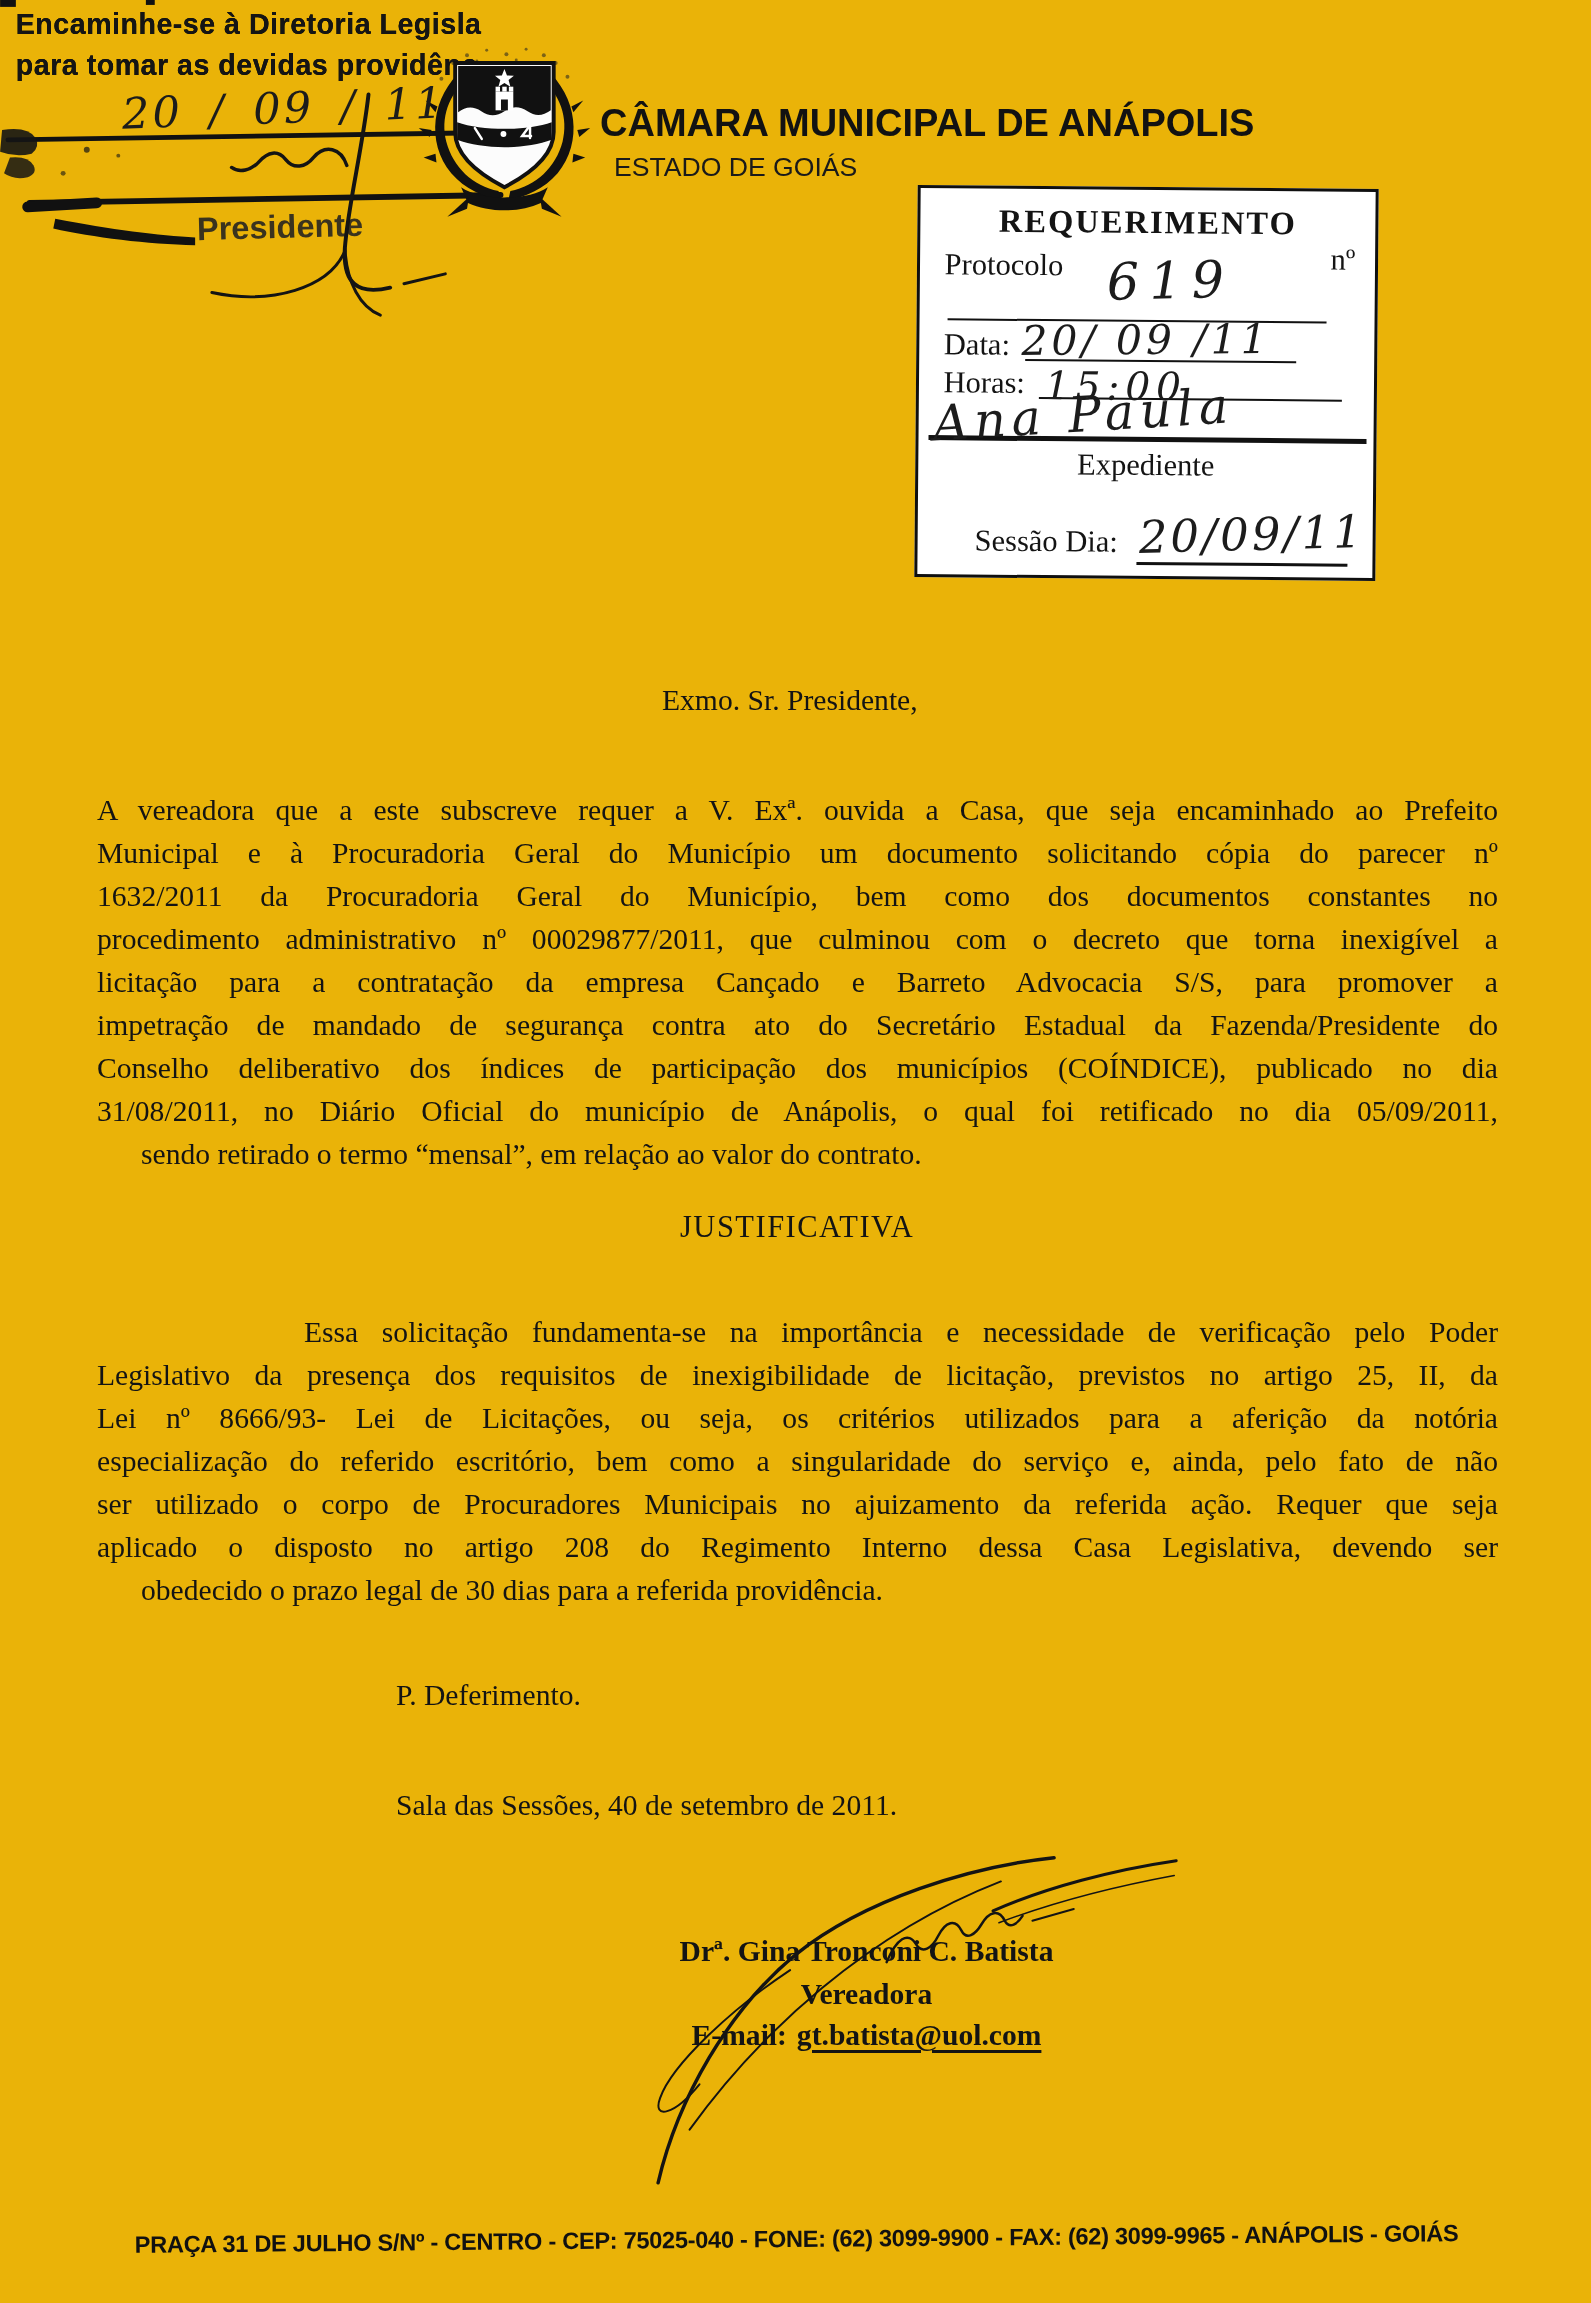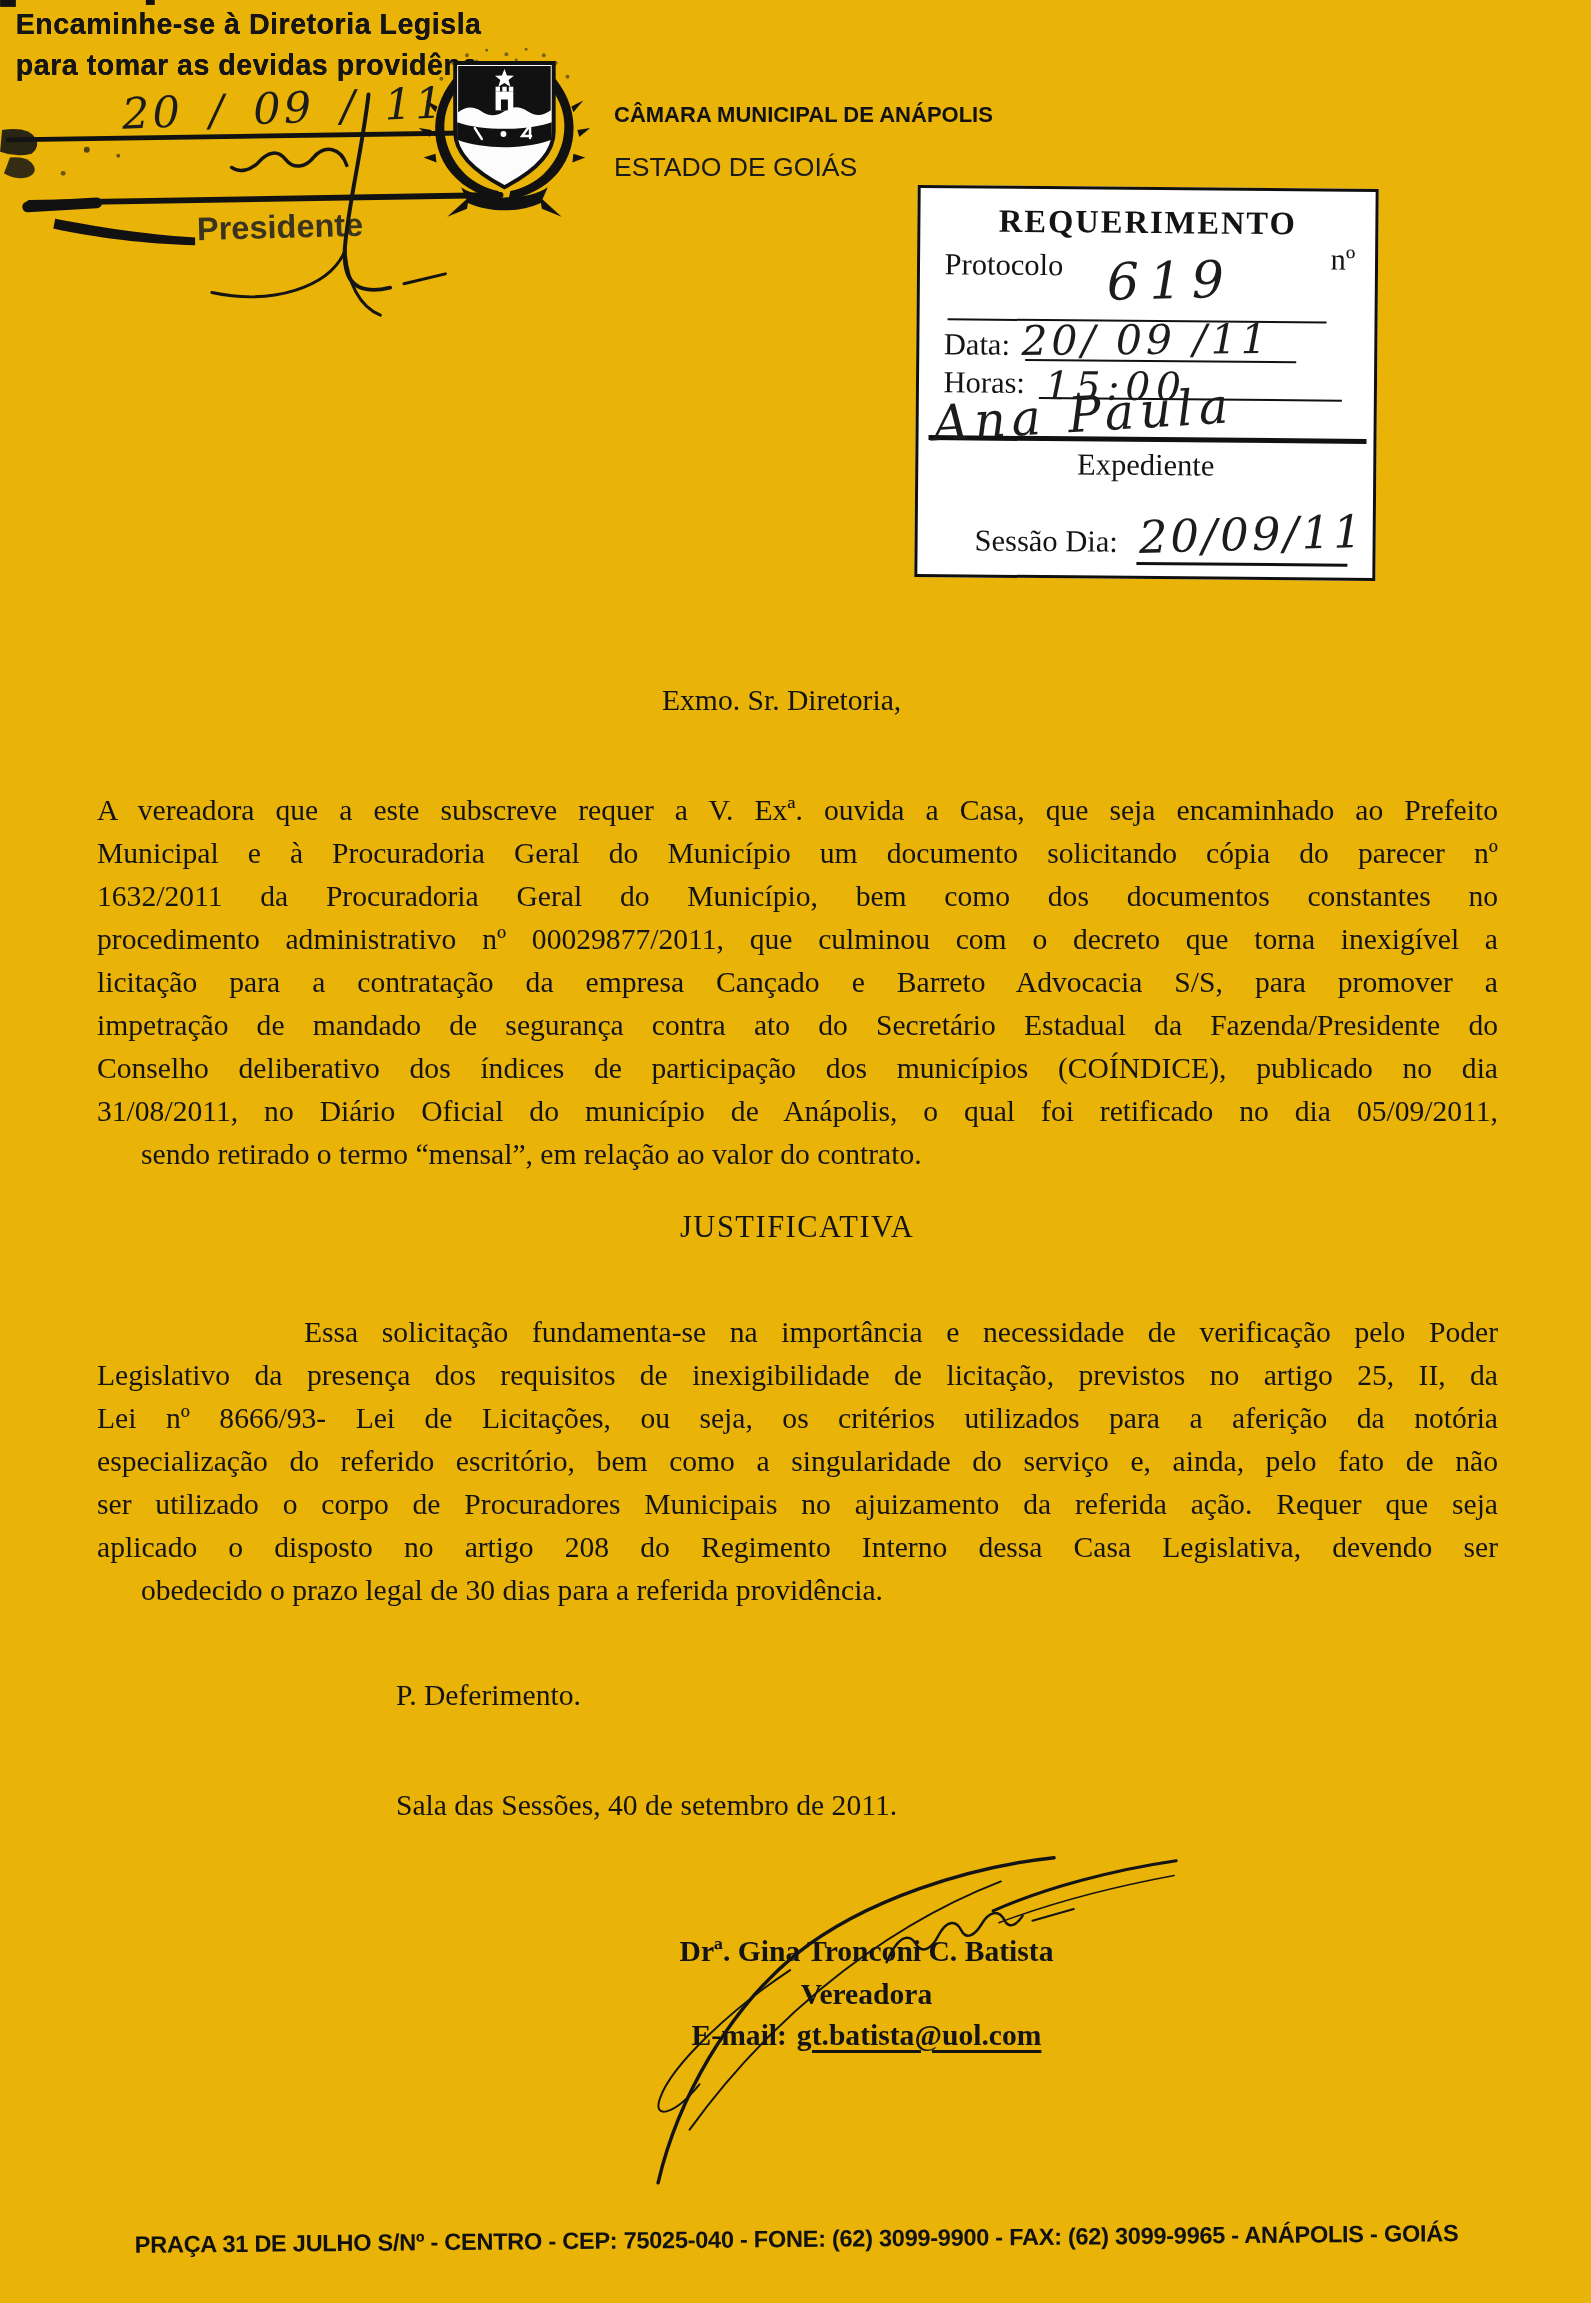--- a/index.html
+++ b/index.html
@@ -30,22 +30,22 @@
     opacity:.88;transform:rotate(-1.5deg);z-index:2;white-space:nowrap;
   }
   
   .hw{
     font-family:"DejaVu Serif",serif;font-style:italic;
     color:#1c1c1c;white-space:nowrap;position:absolute;z-index:4;line-height:1;
   }
   .stamp-date{left:122px;top:87px;font-size:43px;word-spacing:9.9px;letter-spacing:3px;transform:rotate(-2deg);}
   
   .org-name{
-    position:absolute;left:614px;top:102px;
-    font-family:"Liberation Sans",sans-serif;font-weight:bold;font-size:22px;
+    position:absolute;left:600px;top:102px;
+    font-family:"Liberation Sans",sans-serif;font-weight:bold;font-size:38px;
     color:#121212;white-space:nowrap;
   }
   .org-state{
     position:absolute;left:614px;top:152px;
     font-family:"Liberation Sans",sans-serif;font-size:26.6px;color:#1a1a1a;white-space:nowrap;
   }
   
   .reqbox{
     position:absolute;left:916px;top:187px;width:455px;height:386px;
     border:3px solid #0f0f0f;transform:rotate(.5deg);
@@ -211,21 +211,21 @@
     <div class="hw rb-horas-value">15:00</div>
     <div class="rb-line rb-line-horas"></div>
     <div class="hw rb-clerk">Ana Paula</div>
     <div class="rb-line rb-line-expediente"></div>
     <div class="rb-expediente">Expediente</div>
     <div class="rb-sessao-label">Sessão Dia:</div>
     <div class="hw rb-sessao-value">20/09/11</div>
     <div class="rb-line rb-line-sessao"></div>
   </div>
 
-  <div class="salutation">Exmo. Sr. Diretoria,</div>
+  <div class="salutation">Exmo. Sr. Presidente,</div>
 
   <div class="para p1">
     <div class="jline">A vereadora que a este subscreve requer a V. Exª. ouvida a Casa, que seja encaminhado ao Prefeito</div>
     <div class="jline">Municipal e à Procuradoria Geral do Município um documento solicitando cópia do parecer nº</div>
     <div class="jline">1632/2011 da Procuradoria Geral do Município, bem como dos documentos constantes no</div>
     <div class="jline">procedimento administrativo nº 00029877/2011, que culminou com o decreto que torna inexigível a</div>
     <div class="jline">licitação para a contratação da empresa Cançado e Barreto Advocacia S/S, para promover a</div>
     <div class="jline">impetração de mandado de segurança contra ato do Secretário Estadual da Fazenda/Presidente do</div>
     <div class="jline">Conselho deliberativo dos índices de participação dos municípios (COÍNDICE), publicado no dia</div>
     <div class="jline">31/08/2011, no Diário Oficial do município de Anápolis, o qual foi retificado no dia 05/09/2011,</div>

